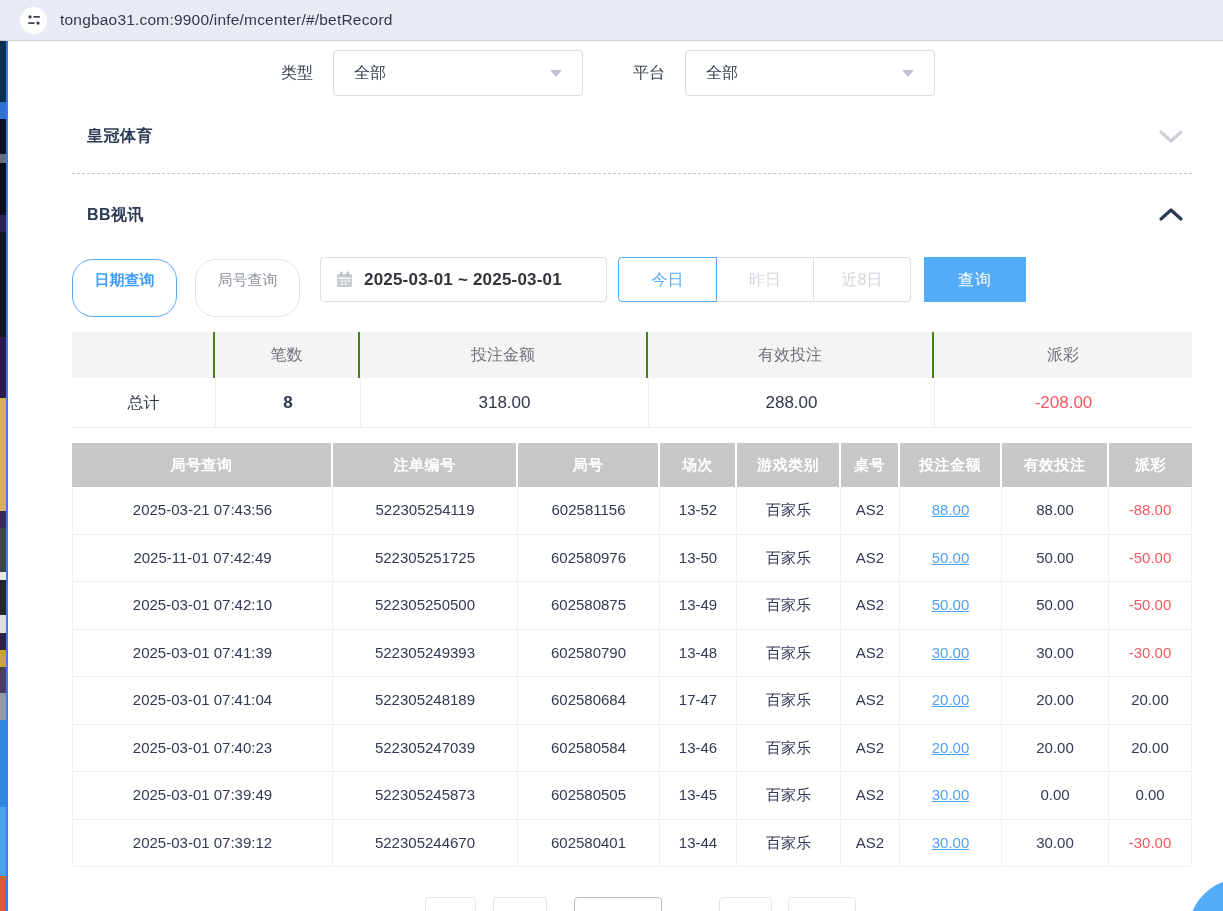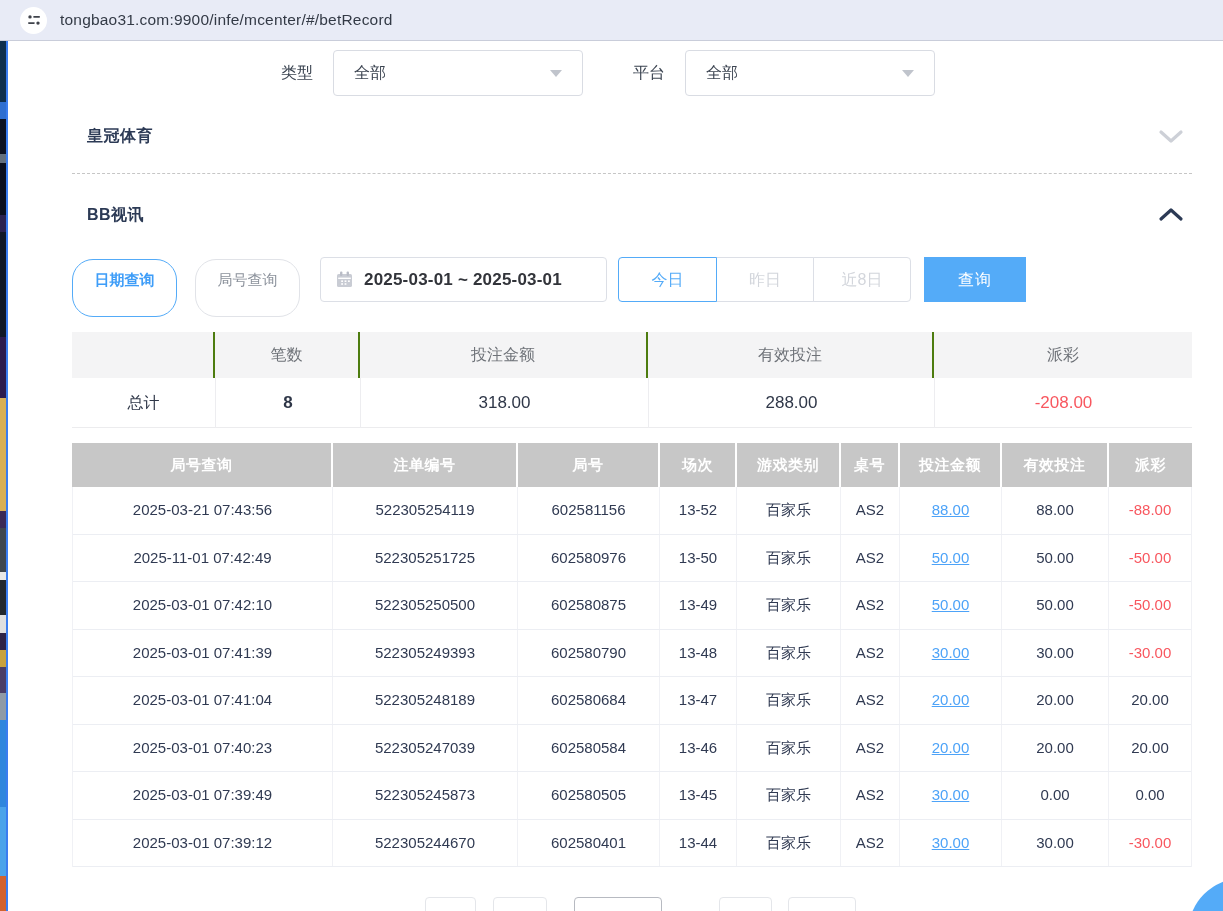--- a/index.html
+++ b/index.html
@@ -243,21 +243,21 @@
             <div class="bc">AS2</div>
             <div class="bc"><a class="amt-link">30.00</a></div>
             <div class="bc">30.00</div>
             <div class="bc payout neg">-30.00</div>
           </div>
 
           <div class="bet-row">
             <div class="bc">2025-03-01 07:41:04</div>
             <div class="bc">522305248189</div>
             <div class="bc">602580684</div>
-            <div class="bc">13-47</div>
+            <div class="bc">17-47</div>
             <div class="bc">百家乐</div>
             <div class="bc">AS2</div>
             <div class="bc"><a class="amt-link">20.00</a></div>
             <div class="bc">20.00</div>
             <div class="bc payout">20.00</div>
           </div>
 
           <div class="bet-row">
             <div class="bc">2025-03-01 07:40:23</div>
             <div class="bc">522305247039</div>

